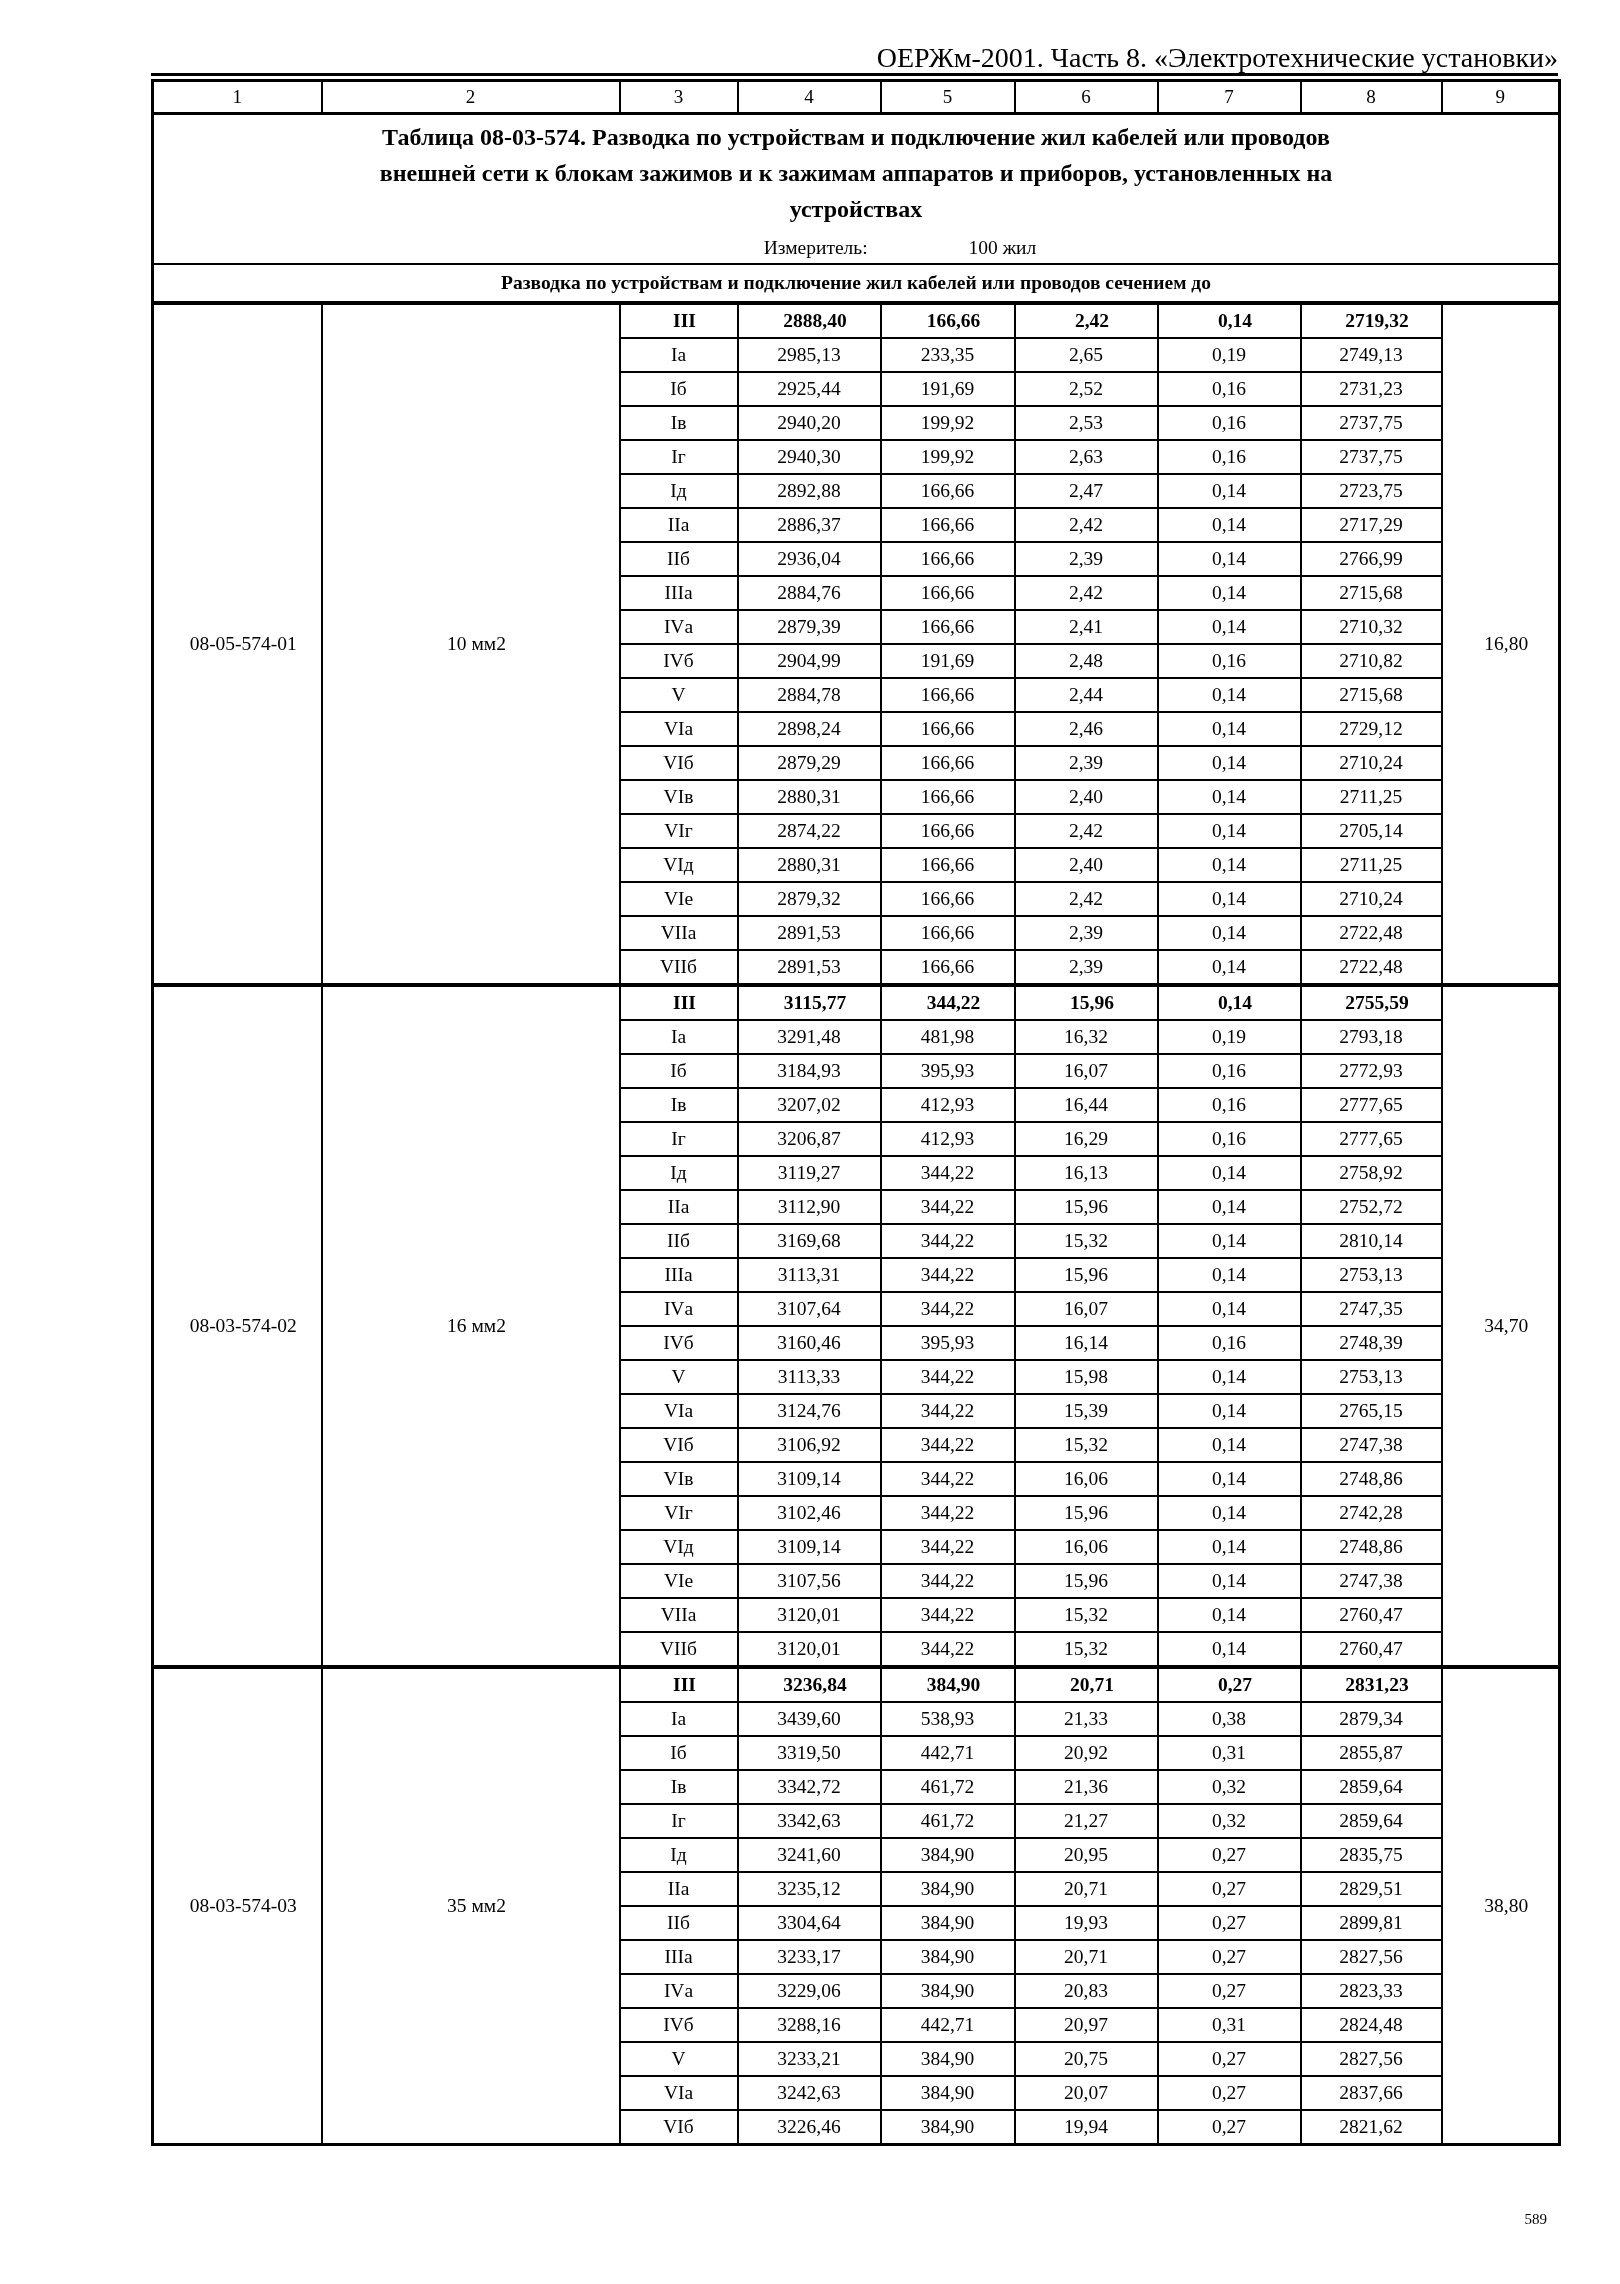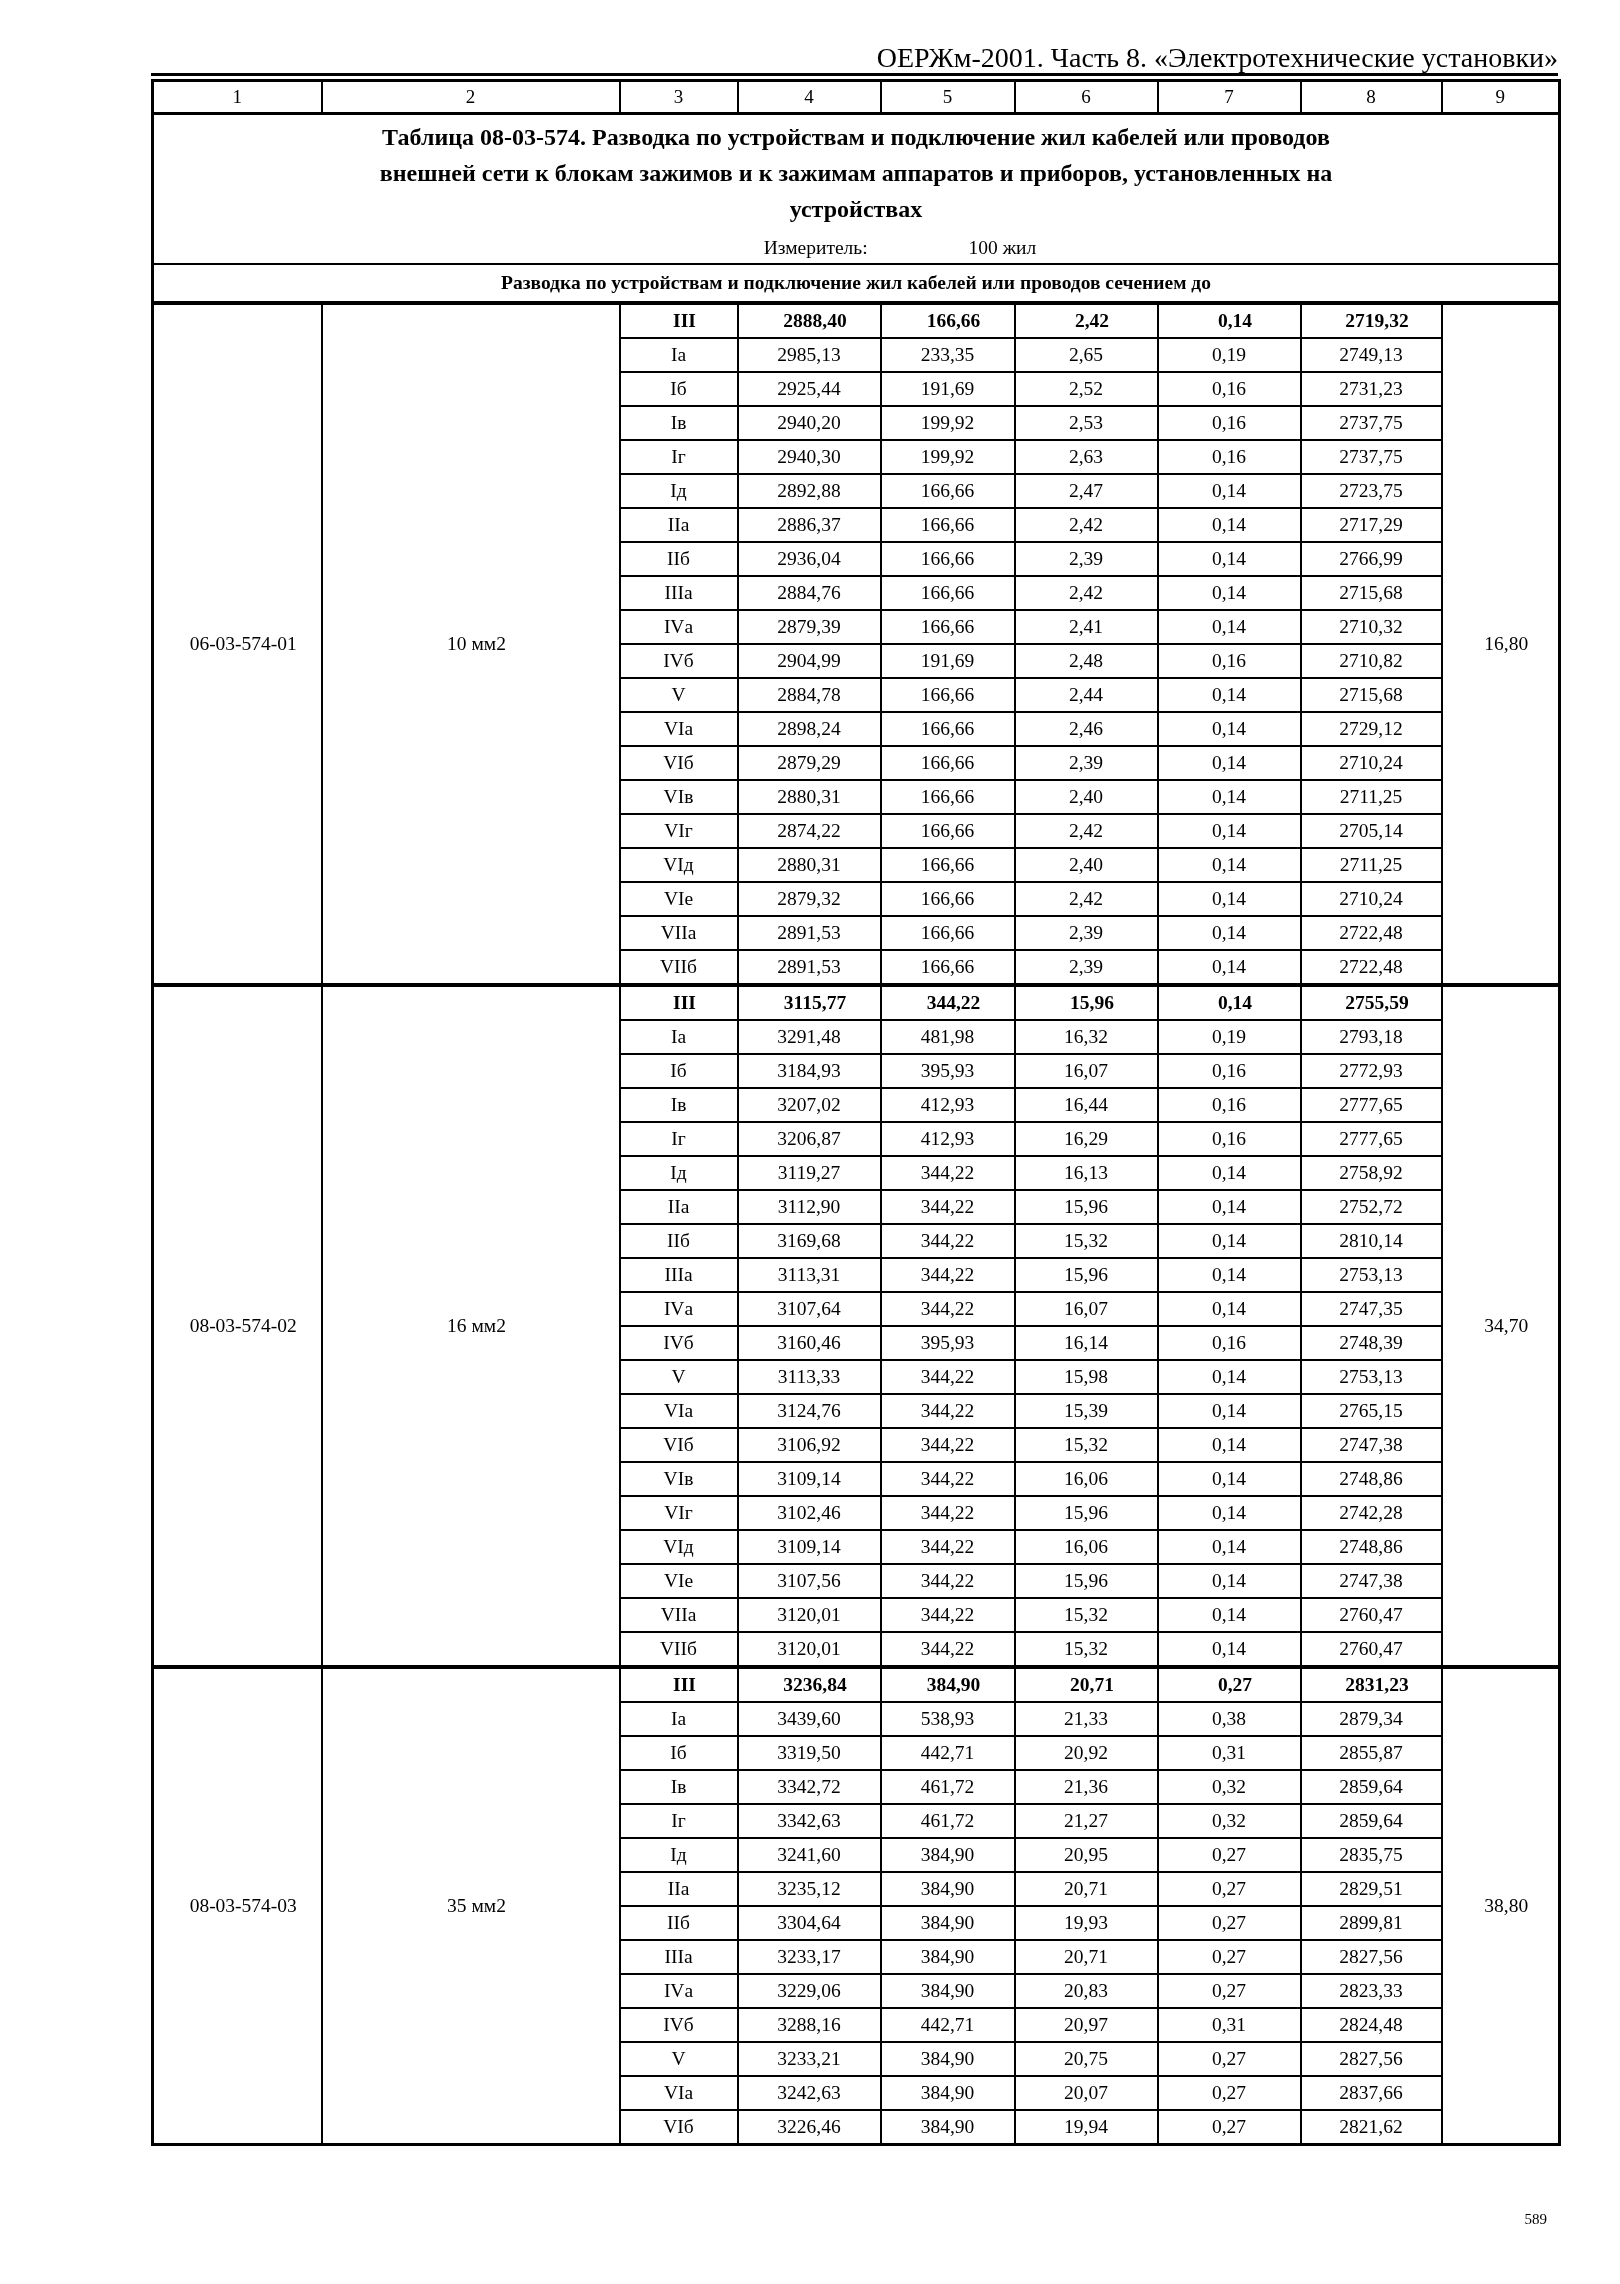--- a/index.html
+++ b/index.html
@@ -88,21 +88,21 @@
               <span class="measure-value">100 жил</span>
             </div>
           </td>
         </tr>
         <tr>
           <td class="section-cell" colspan="9">Разводка по устройствам и подключение жил кабелей или проводов сечением до</td>
         </tr>
       </tbody>
       <tbody class="data">
           <tr class="group-first">
-            <td class="code" rowspan="20">06-03-574-01</td>
+            <td class="code" rowspan="20">08-05-574-01</td>
             <td class="size" rowspan="20">10 мм2</td>
             <td class="cat">III</td>
             <td class="num">2888,40</td>
             <td class="num">166,66</td>
             <td class="num">2,42</td>
             <td class="num">0,14</td>
             <td class="num">2719,32</td>
             <td class="col9" rowspan="20">16,80</td>
           </tr>
           <tr>

